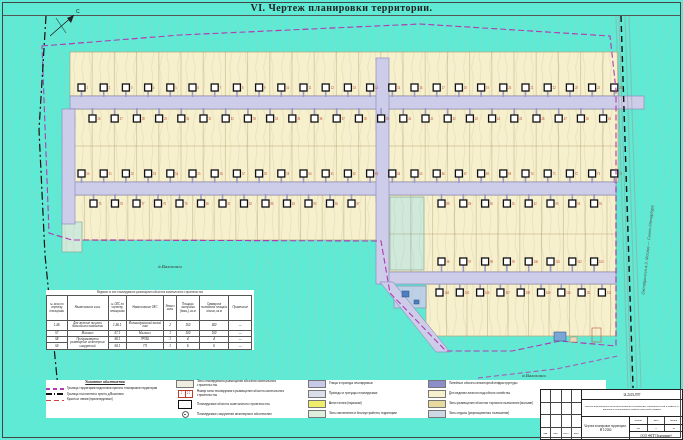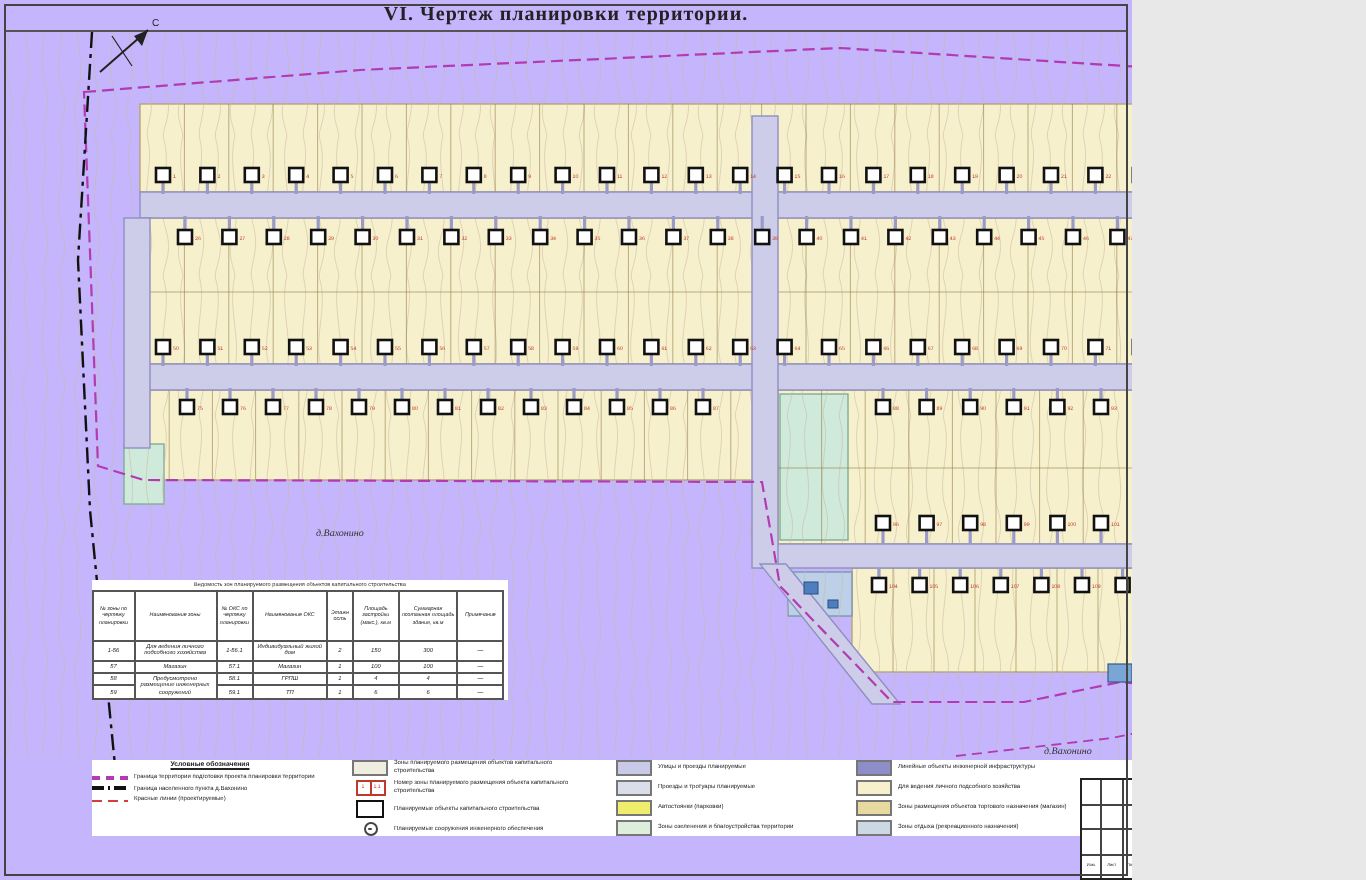--- a/index.html
+++ b/index.html
@@ -1,16 +1,16 @@
 <!DOCTYPE html>
 <html><head>
 <meta charset="utf-8">
 <style>
   html,body{margin:0;padding:0;background:#e8e8e8;}
-  #sheet{position:relative;width:566px;height:440px;background:#c4b5fd;overflow:hidden;
+  #sheet{position:relative;width:683px;height:440px;background:#5eead4;overflow:hidden;
          font-family:"Liberation Sans",sans-serif;color:#222;}
   #sheet-frame{position:absolute;inset:2px;border:1px solid #444;pointer-events:none;}
   #page-title{position:absolute;top:2px;left:0;width:100%;text-align:center;
     font-family:"Liberation Serif",serif;font-weight:bold;font-size:10px;letter-spacing:.5px;}
   #title-rule{position:absolute;top:15px;left:2px;right:2px;border-top:0.8px solid #555;}
   #map-svg{position:absolute;left:0;top:0;}
   .road{fill:#cdcdea;stroke:#8f8fc2;stroke-width:0.7;}
   
   #zone-table-wrap{position:absolute;left:46px;top:290px;width:208px;background:#fff;}
   #zone-caption{font-size:2.8px;text-align:center;margin-bottom:1px;color:#333;}

